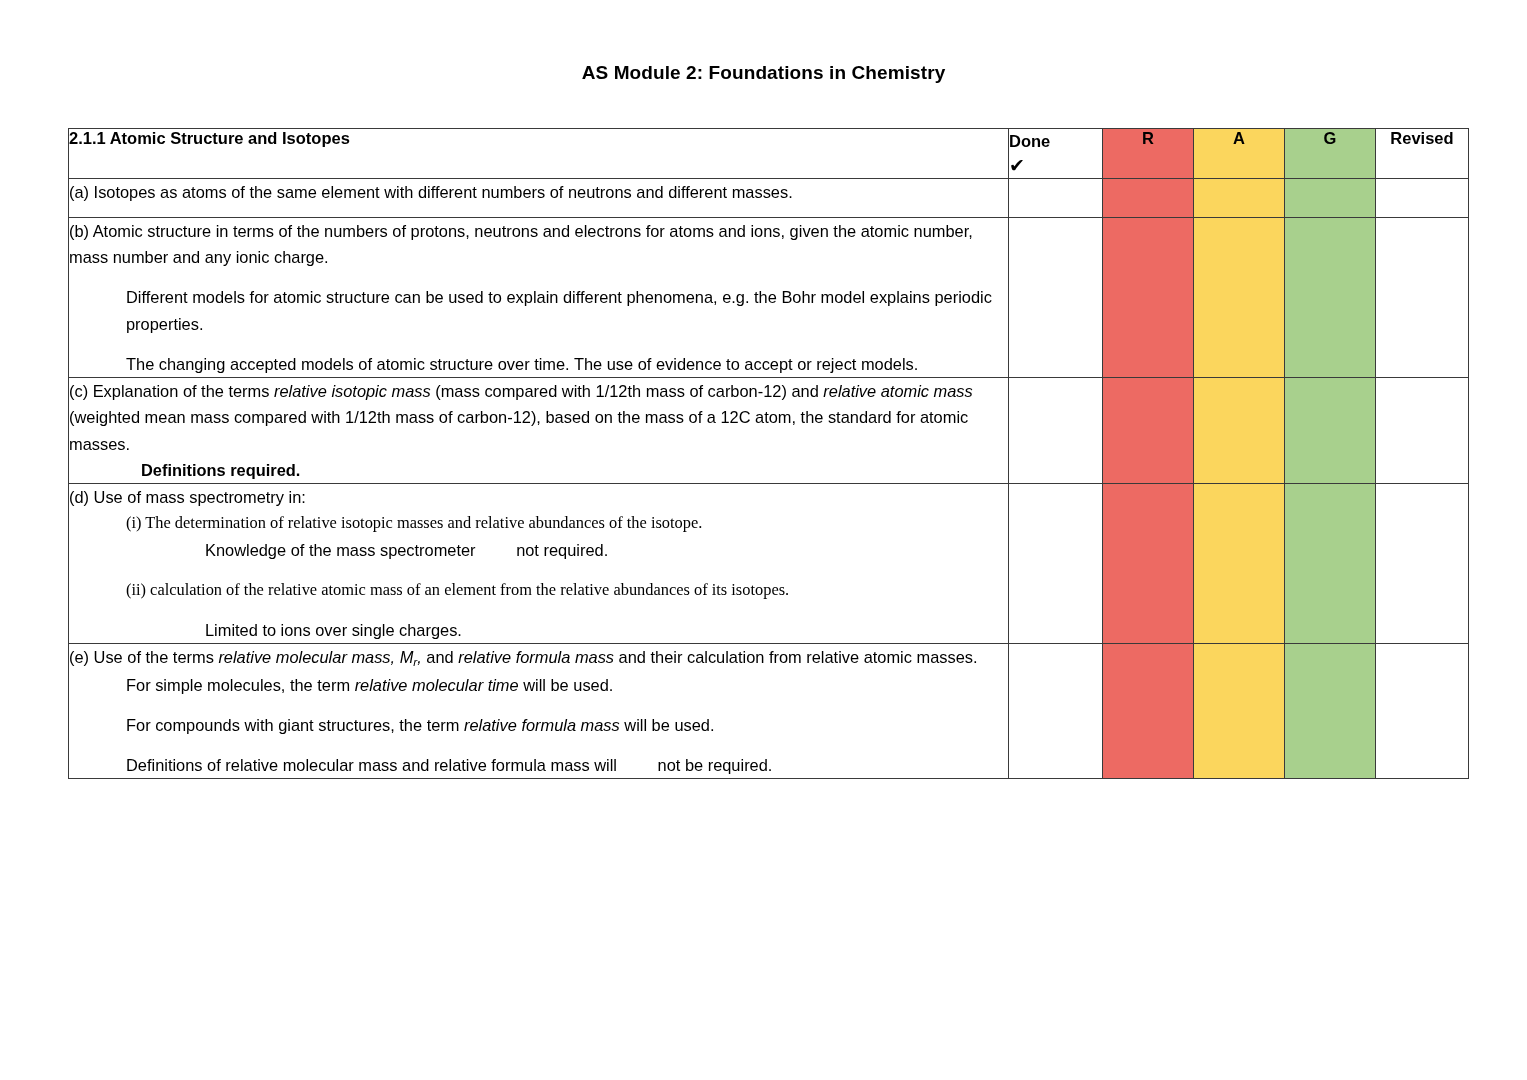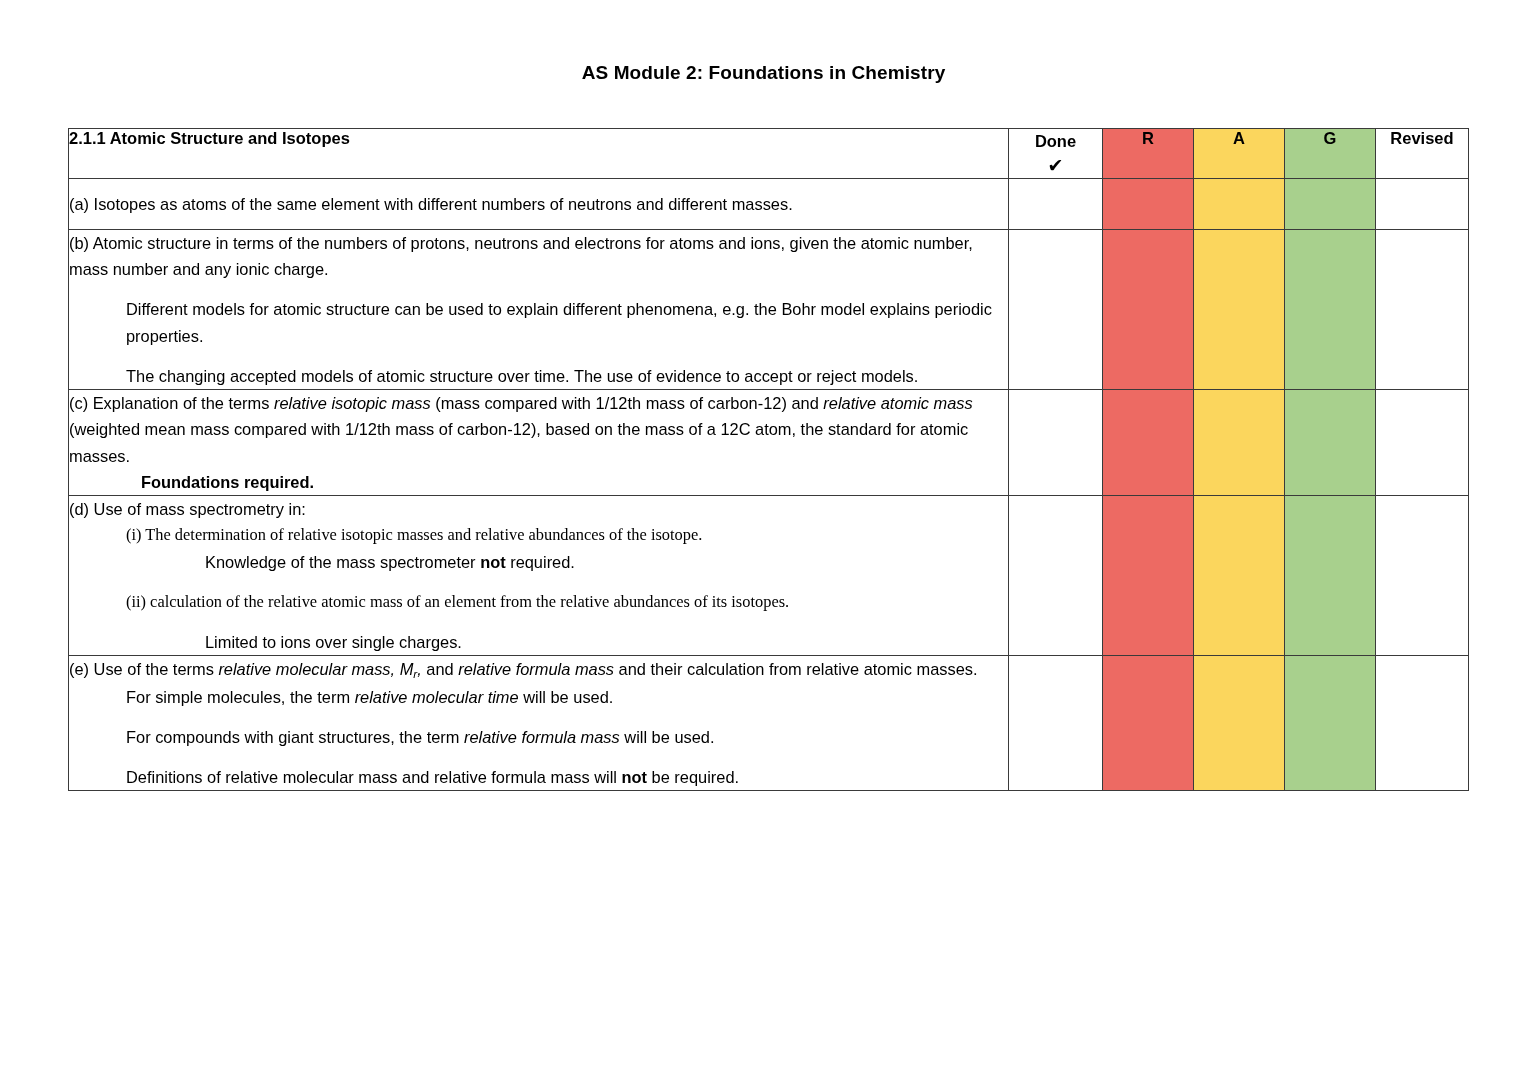--- a/index.html
+++ b/index.html
@@ -59,21 +59,21 @@
   col.c-rev     { width: 93px; }
 
   
   .hdr-content {
     padding: 20px 0 22px 13px;
     font-size: 16.5px;
     font-weight: bold;
     vertical-align: top;
   }
   .hdr-mark {
-    text-align: center;
+    text-align: left;
     vertical-align: top;
     padding-top: 18px;
     font-size: 16.5px;
     font-weight: bold;
     line-height: 1.5;
   }
   .hdr-mark .tick {
     display: block;
     font-size: 19px;
     font-weight: normal;
@@ -106,24 +106,24 @@
   }
   .cell-content p.tight + p.tight {
     margin-top: 0;
   }
   .ind1 { padding-left: 57px; }
   .ind2 { padding-left: 57px; font-family: Liberation Serif, serif; }
   .ind3 { padding-left: 136px; }
   .ind-def { padding-left: 72px; font-weight: bold; }
 
   .cell-content em { }
-  .cell-content strong { font-weight: bold; }
+  .cell-content strong { font-weight: normal; margin-left: 36px; }
   .cell-content sub { font-size: 0.72em; vertical-align: -0.22em; }
 
-  .rowA .cell-content { padding-top: 12px; padding-bottom: 12px; margin-left: 26px; }
+  .rowA .cell-content { padding-top: 0; padding-bottom: 12px; margin-left: 26px; }
 </style>
 </head>
 <body>
 
 <div class="page">
 
   <div class="doc-title">AS Module 2: Foundations in Chemistry</div>
 
   <table class="spec-table">
     <colgroup>
@@ -168,21 +168,21 @@
         <td class="rag-plain"></td>
         <td class="rag-r"></td>
         <td class="rag-a"></td>
         <td class="rag-g"></td>
         <td class="rag-plain"></td>
       </tr>
 
       <tr>
         <td class="cell-content">
           <p class="tight">(c) Explanation of the terms <em>relative isotopic mass</em> (mass compared with 1/12th mass of carbon-12) and <em>relative atomic mass</em> (weighted mean mass compared with 1/12th mass of carbon-12), based on the mass of a 12C atom, the standard for atomic masses.</p>
-          <p class="tight ind-def">Foundations required.</p>
+          <p class="tight ind-def">Definitions required.</p>
         </td>
         <td class="rag-plain"></td>
         <td class="rag-r"></td>
         <td class="rag-a"></td>
         <td class="rag-g"></td>
         <td class="rag-plain"></td>
       </tr>
 
       <tr>
         <td class="cell-content">

